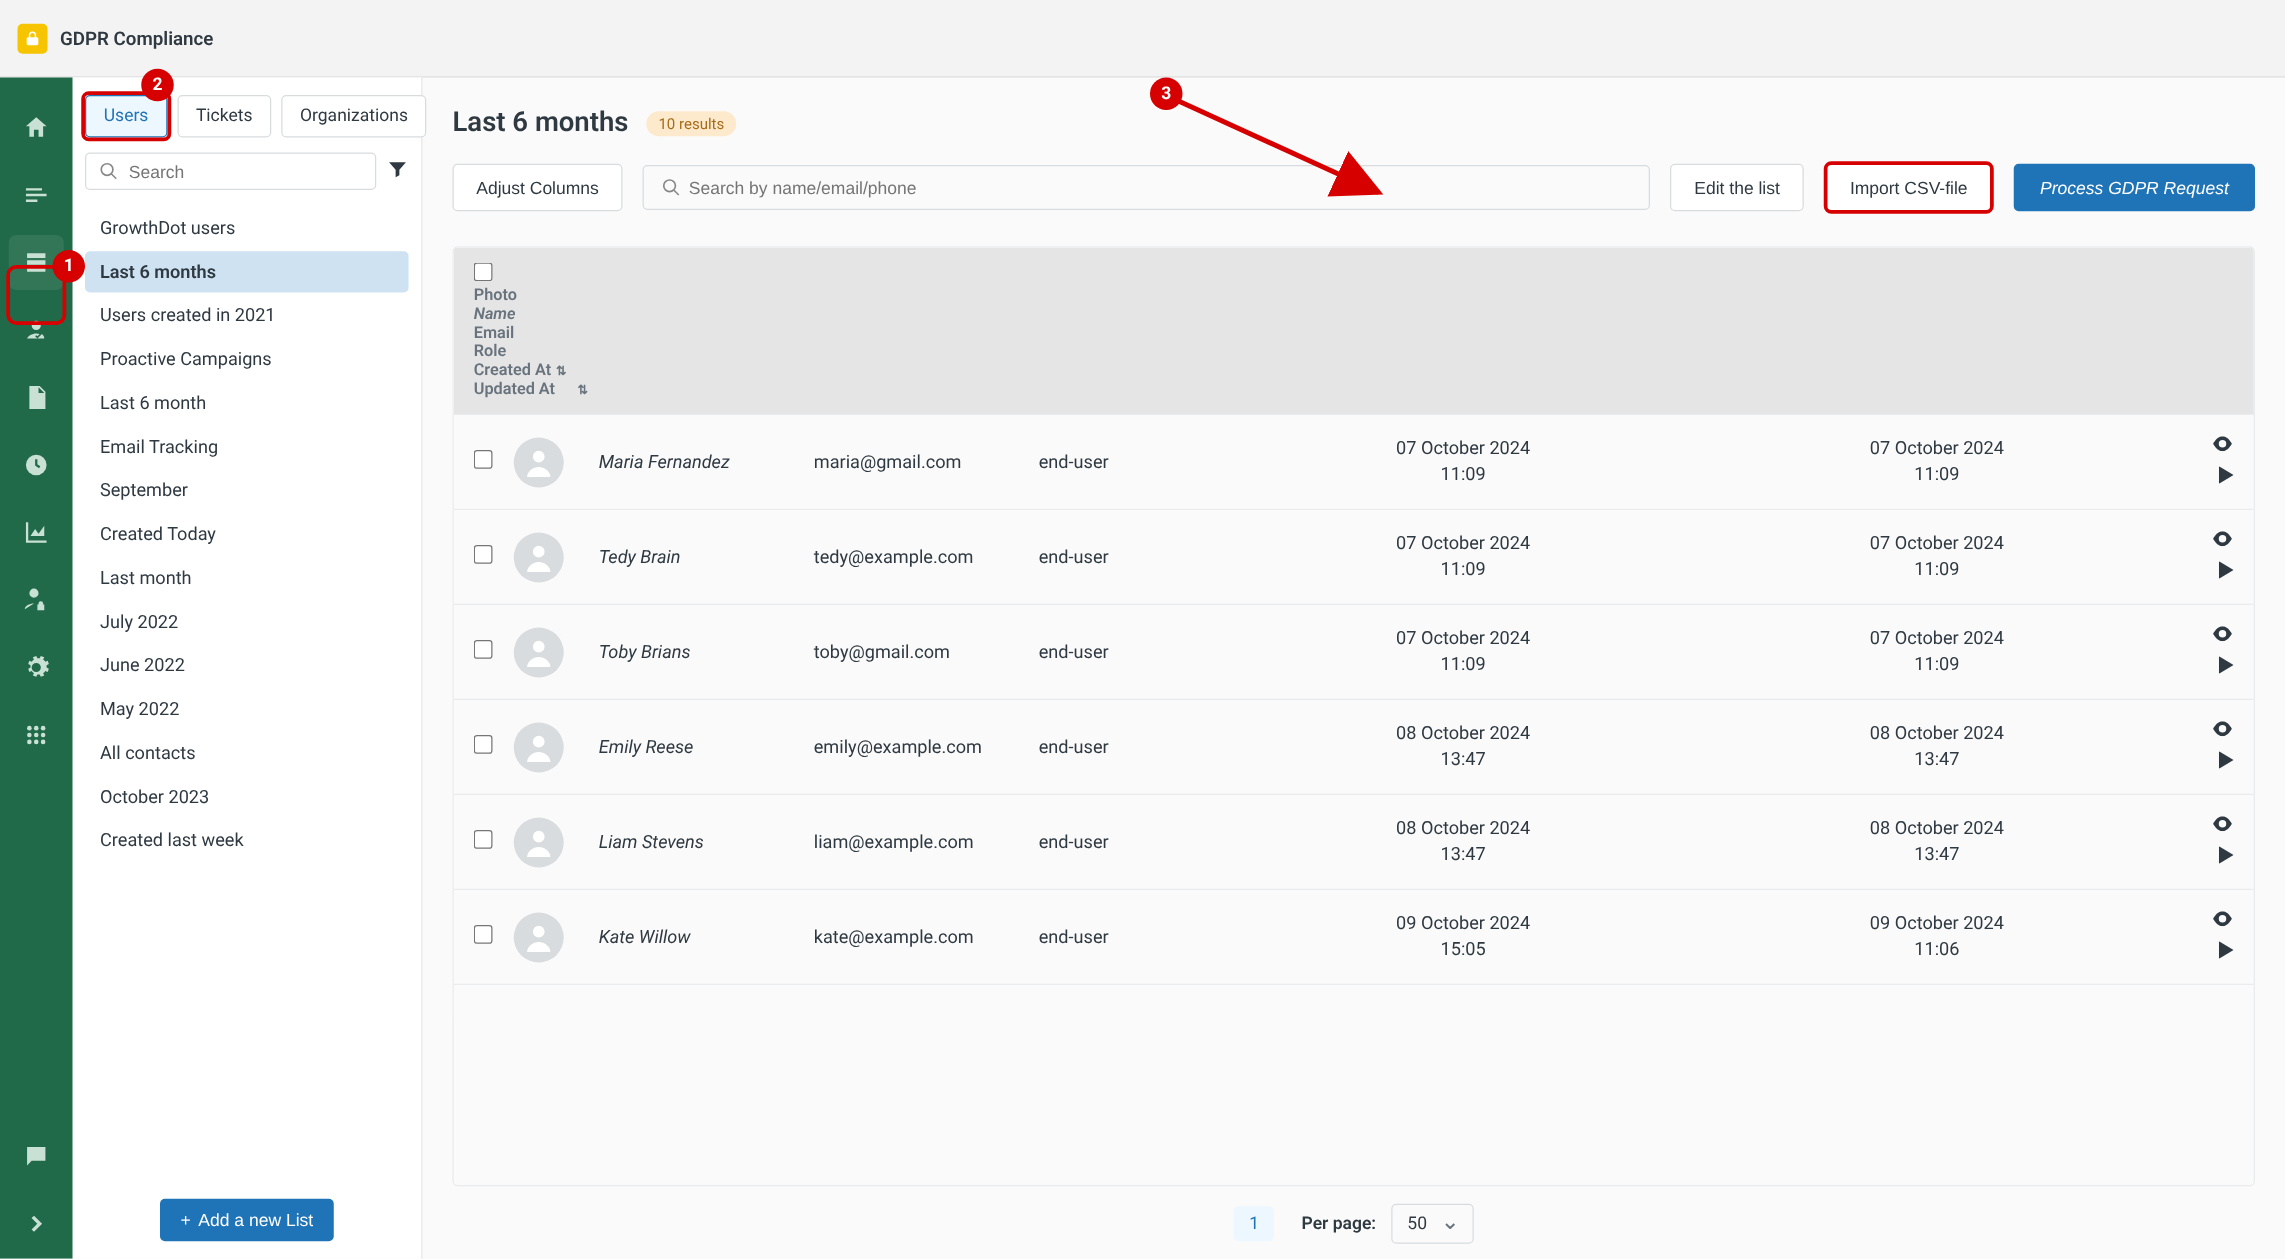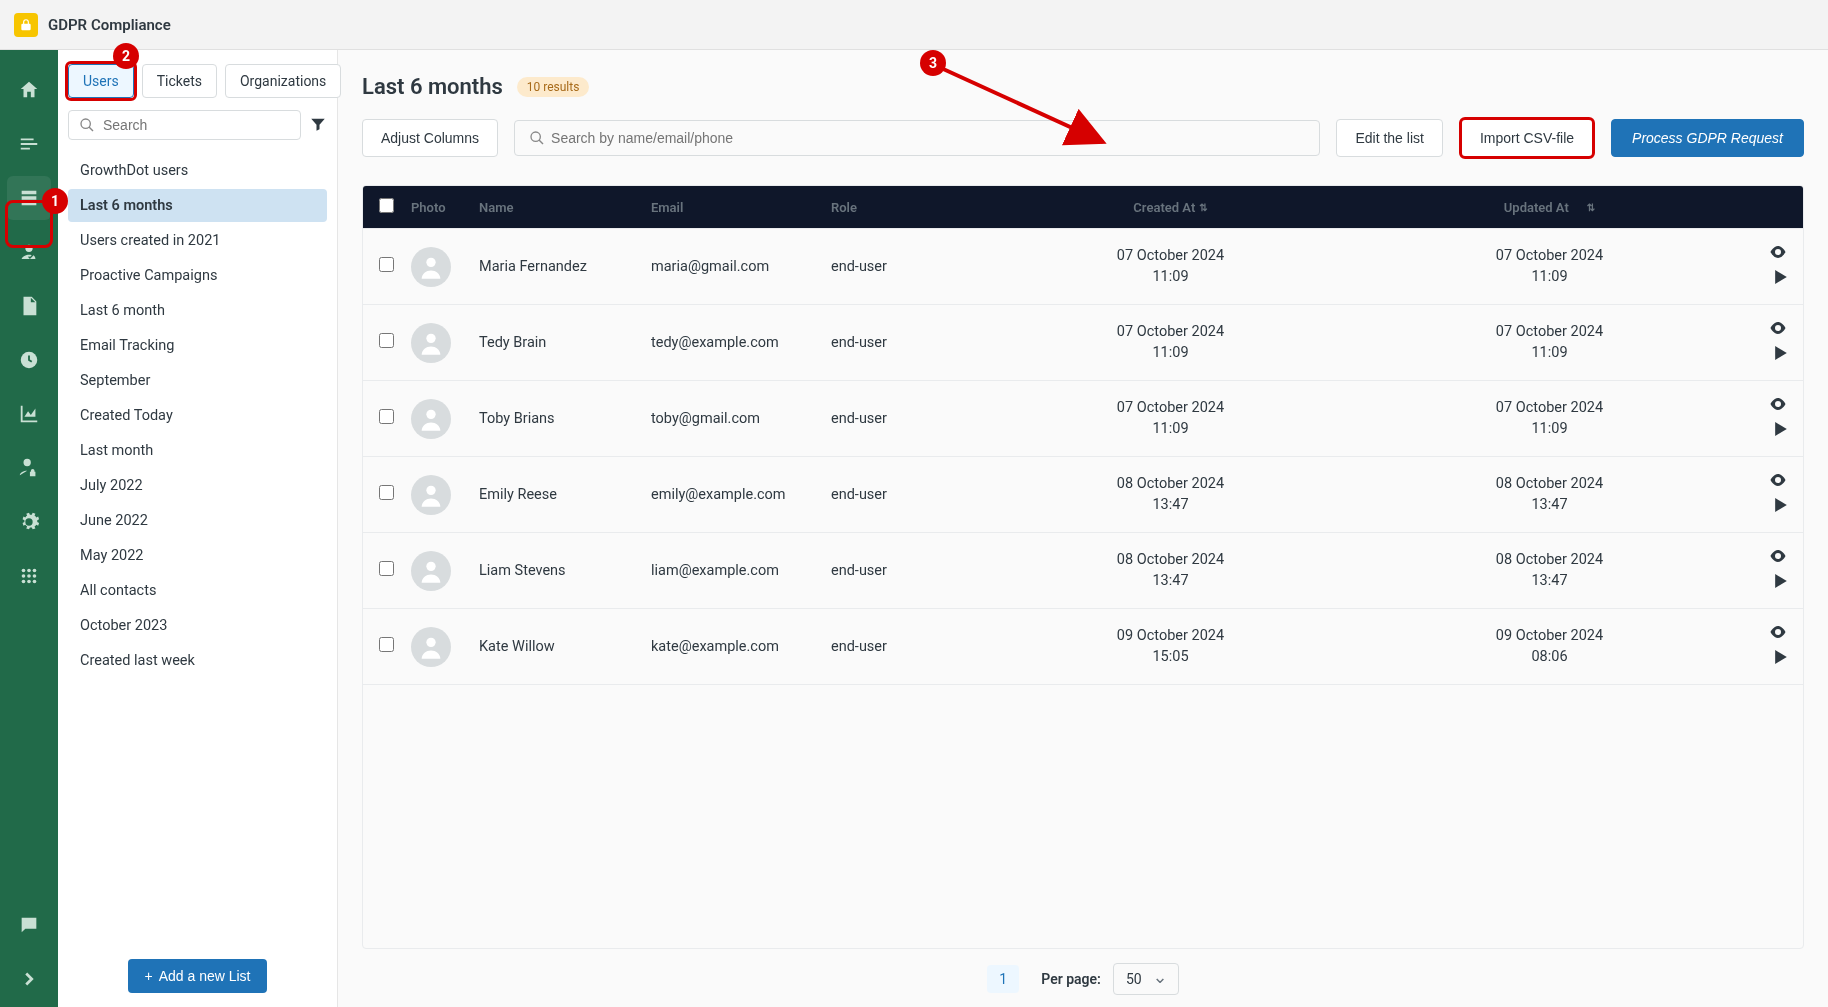--- a/index.html
+++ b/index.html
@@ -6,21 +6,21 @@
 body {
   font-family: -apple-system, BlinkMacSystemFont, 'Segoe UI', Roboto, sans-serif;
   background: #fafafa;
   color: #2f3941;
   font-size: 14px;
 }
 .app-wrapper { display: flex; flex-direction: column; height: 100vh; }
 
 
 .topbar {
-  height: 50px;
+  height: 62px;
   background: #f3f3f3;
   border-bottom: 1px solid #e0e0e0;
   display: flex;
   align-items: center;
   padding: 0 14px;
   gap: 10px;
 }
 .topbar-logo {
   width: 24px; height: 24px;
   background: #f7c500;
@@ -202,31 +202,32 @@
 
 .table {
   border: 1px solid #e9ebed;
   border-radius: 4px;
   overflow: hidden;
   flex: 1;
   display: flex; flex-direction: column;
 }
 .thead {
   display: flex;
-  background: #0f172a;
+  background: #e5e5e5;
   border-bottom: 1px solid #e9ebed;
   padding: 12px 16px;
   font-size: 13px;
   color: #68737d;
   font-weight: 600;
-  align-items: center;
+  align-items: flex-start;
+  flex-direction: column;
 }
 .col-check { width: 32px; }
 .col-photo { width: 68px; }
-.col-name { width: 172px; }
+.col-name { width: 172px; font-style: italic; }
 .col-email { width: 180px; }
 .col-role { width: 150px; }
 .col-created { flex: 1; text-align: center; display: flex; justify-content: center; align-items: center; gap: 4px;}
 .col-updated { flex: 1; text-align: center; display: flex; justify-content: center; align-items: center; gap: 18px;}
 .col-actions { width: 48px; text-align: right; }
 .sort-icon { font-size: 10px; }
 
 .tbody { overflow: auto; }
 .row {
   display: flex;
@@ -665,21 +666,21 @@
               <div class="col-role">end-user</div>
               <div class="col-created">
                 <div class="date-cell">
                   <span>09 October 2024</span>
                   <span>15:05</span>
                 </div>
               </div>
               <div class="col-updated">
                 <div class="date-cell">
                   <span>09 October 2024</span>
-                  <span>08:06</span>
+                  <span>11:06</span>
                 </div>
               </div>
               <div class="col-actions">
                 <div class="row-actions">
                   <span class="eye-icon"><svg width="18" height="12" viewBox="0 0 24 16" fill="currentColor">
                       <path d="M12 0C6 0 2 8 2 8s4 8 10 8 10-8 10-8-4-8-10-8zm0 12a4 4 0 110-8 4 4 0 010 8z"></path>
                     </svg></span>
                   <span class="play-icon"><svg width="12" height="14" viewBox="0 0 10 12" fill="currentColor">
                       <path d="M0 0l10 6-10 6z"></path>
                     </svg></span>

